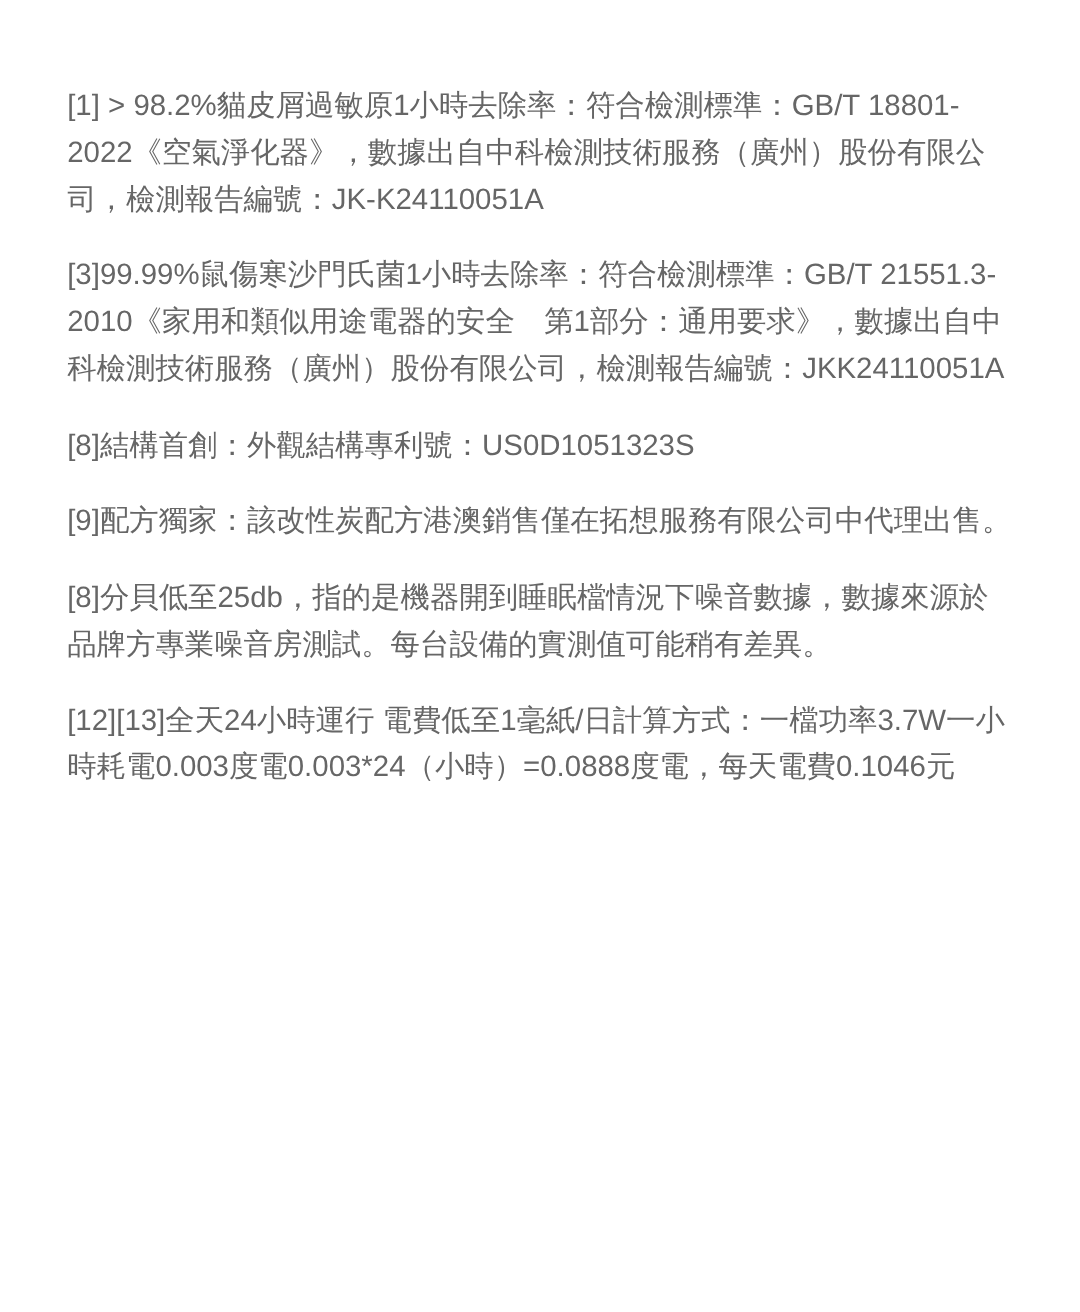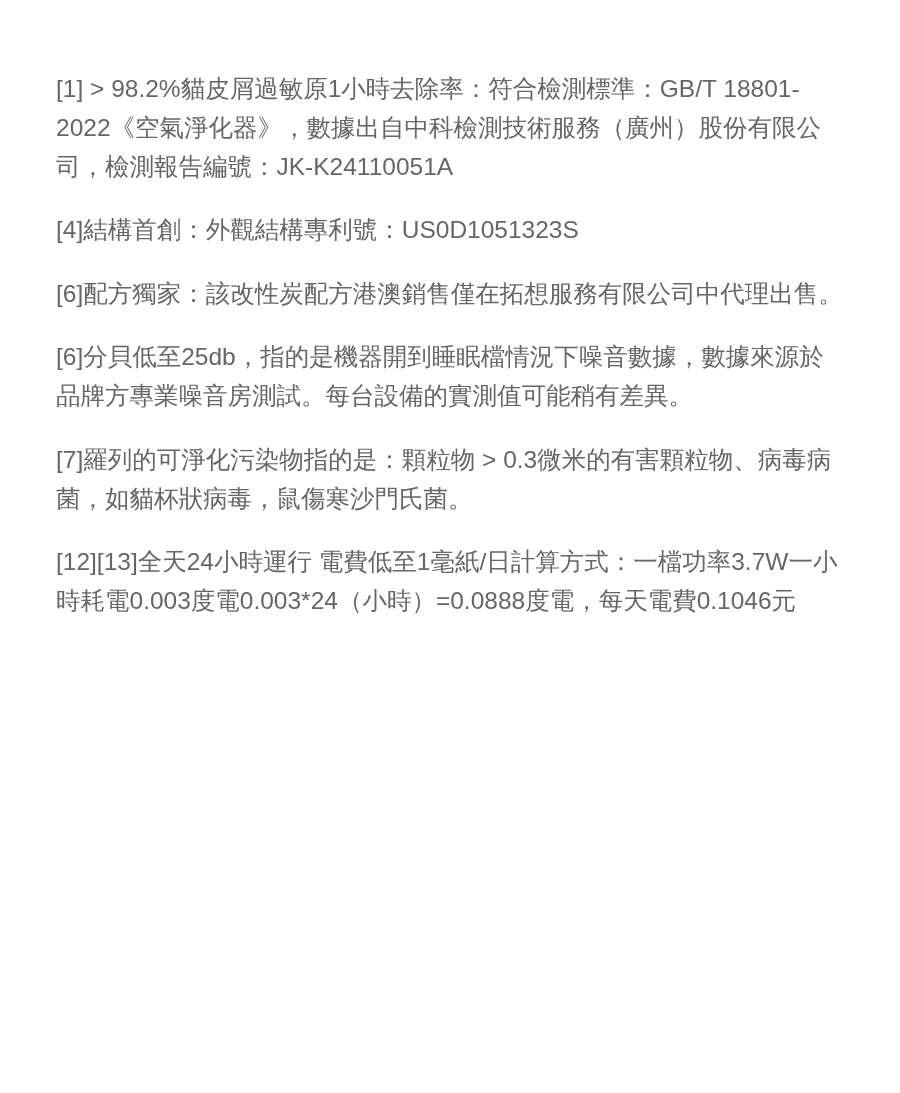--- a/index.html
+++ b/index.html
@@ -38,19 +38,19 @@
     vertical-align: super;
     line-height: 0;
   }
 </style>
 </head>
 <body>
 
 <div class="page">
   <div class="footnotes">
     <p class="note">[1] &gt; 98.2%貓皮屑過敏原1小時去除率：符合檢測標準：GB/T 18801-2022《空氣淨化器》，數據出自中科檢測技術服務（廣州）股份有限公司，檢測報告編號：JK-K24110051A</p>
-    <p class="note">[4]結構首創：外觀結構專利號：US0D1051323S</p>
-    <p class="note">[6]配方獨家：該改性炭配方港澳銷售僅在拓想服務有限公司中代理出售。</p>
-    <p class="note">[6]分貝低至25db，指的是機器開到睡眠檔情況下噪音數據，數據來源於品牌方專業噪音房測試。每台設備的實測值可能稍有差異。</p>
-    <p class="note">[7]羅列的可淨化污染物指的是：顆粒物 &gt; 0.3微米的有害顆粒物、病毒病菌，如貓杯狀病毒，鼠傷寒沙門氏菌。</p>
+    <p class="note">[3]99.99%鼠傷寒沙門氏菌1小時去除率：符合檢測標準：GB/T 21551.3-2010《家用和類似用途電器的安全　第1部分：通用要求》，數據出自中科檢測技術服務（廣州）股份有限公司，檢測報告編號：JKK24110051A</p>
+    <p class="note">[8]結構首創：外觀結構專利號：US0D1051323S</p>
+    <p class="note">[9]配方獨家：該改性炭配方港澳銷售僅在拓想服務有限公司中代理出售。</p>
+    <p class="note">[8]分貝低至25db，指的是機器開到睡眠檔情況下噪音數據，數據來源於品牌方專業噪音房測試。每台設備的實測值可能稍有差異。</p>
     <p class="note">[12][13]全天24小時運行 電費低至1毫紙/日計算方式：一檔功率3.7W一小時耗電0.003度電0.003*24（小時）=0.0888度電，每天電費0.1046元</p>
   </div>
 </div>
 
 </body></html>

